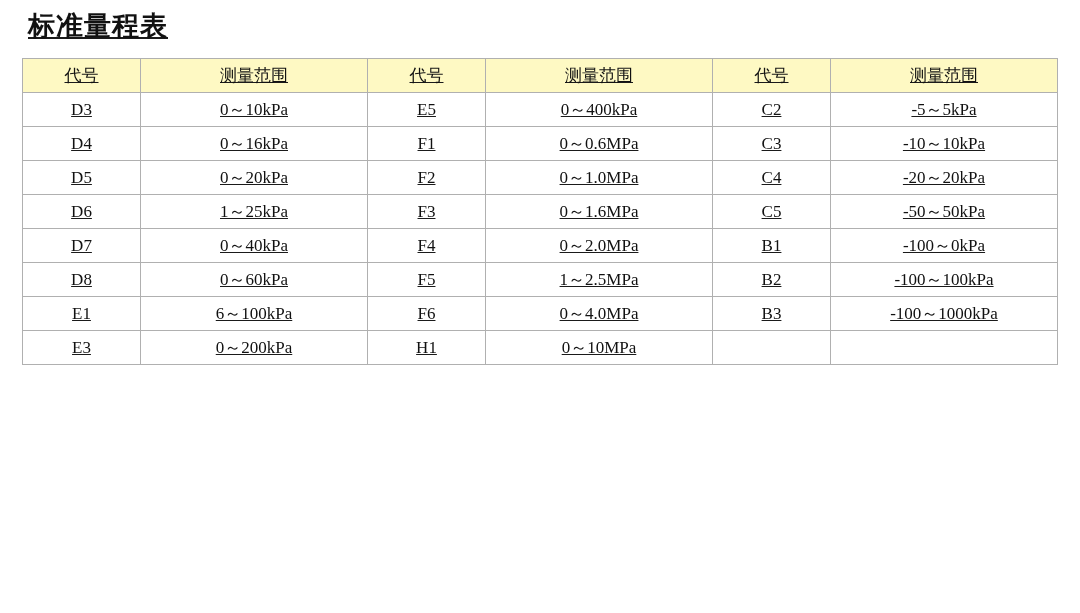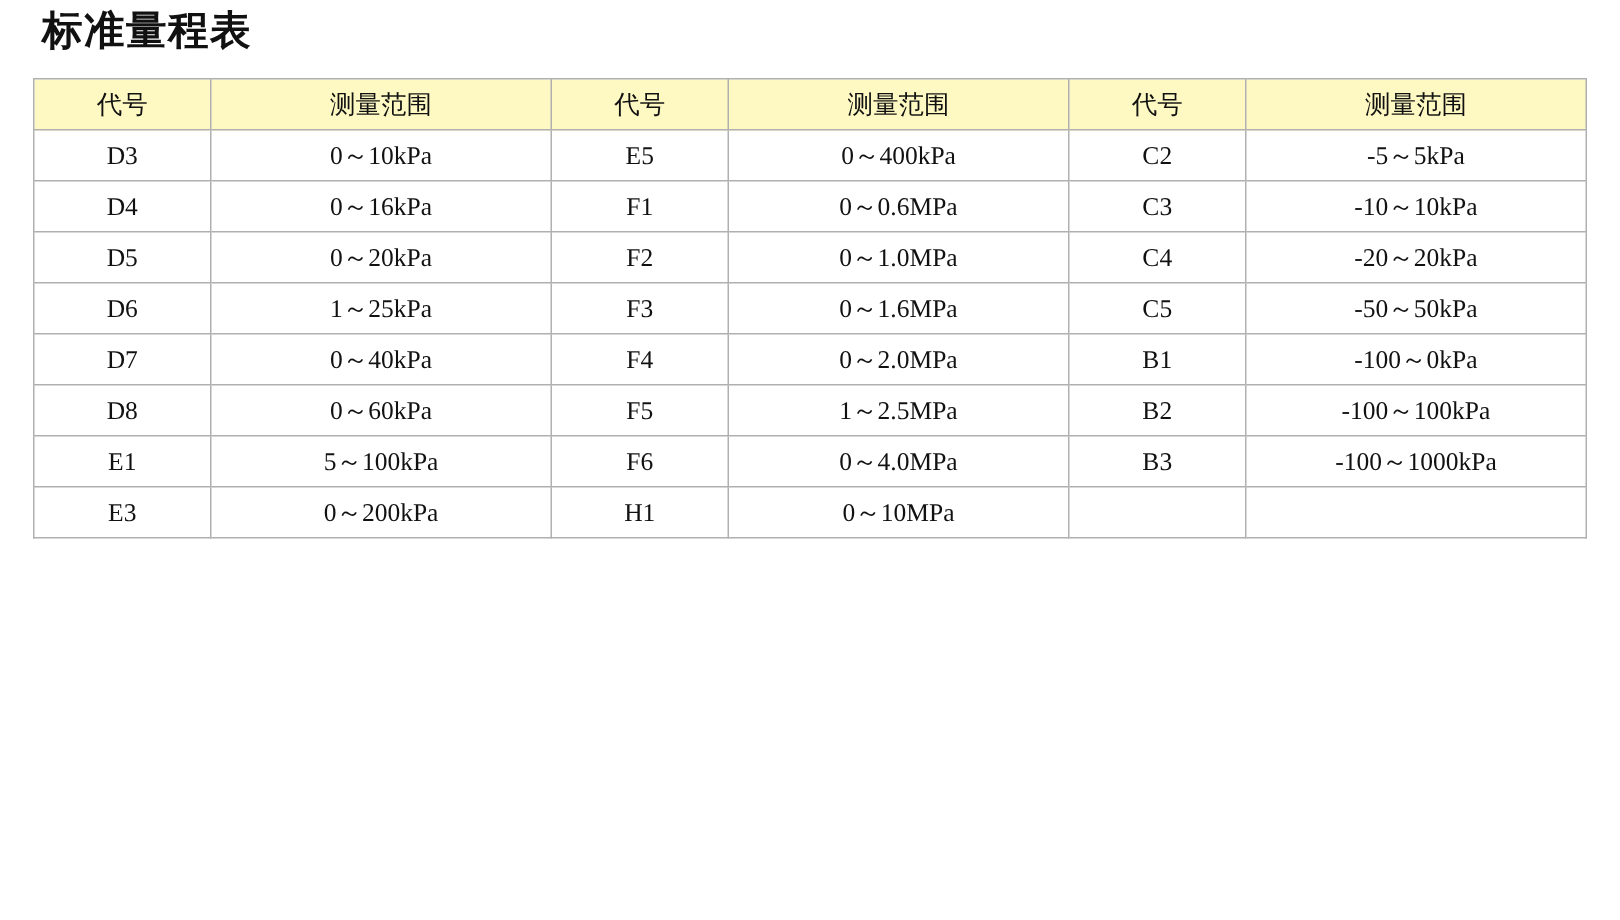--- a/index.html
+++ b/index.html
@@ -12,21 +12,22 @@
     height: 613px;
     font-family: "Liberation Sans", sans-serif;
     color: #1a1a1a;
     overflow: hidden;
   }
   .page {
     position: relative;
     width: 1080px;
     height: 613px;
     box-sizing: border-box;
-    padding: 2px 22px 0 22px;
+    padding: 8px 22px 0 22px;
+    text-decoration: underline;
   }
   .page-title {
     font-family: "Liberation Sans", sans-serif;
     font-size: 27px;
     font-weight: bold;
     letter-spacing: 1px;
     color: #111111;
     margin: 0 0 14px 6px;
   }
   table.range-table {
@@ -142,21 +143,21 @@
       <tr>
         <td>D8</td>
         <td>0～60kPa</td>
         <td>F5</td>
         <td>1～2.5MPa</td>
         <td>B2</td>
         <td>-100～100kPa</td>
       </tr>
       <tr>
         <td>E1</td>
-        <td>5～100kPa</td>
+        <td>6～100kPa</td>
         <td>F6</td>
         <td>0～4.0MPa</td>
         <td>B3</td>
         <td>-100～1000kPa</td>
       </tr>
       <tr>
         <td>E3</td>
         <td>0～200kPa</td>
         <td>H1</td>
         <td>0～10MPa</td>

